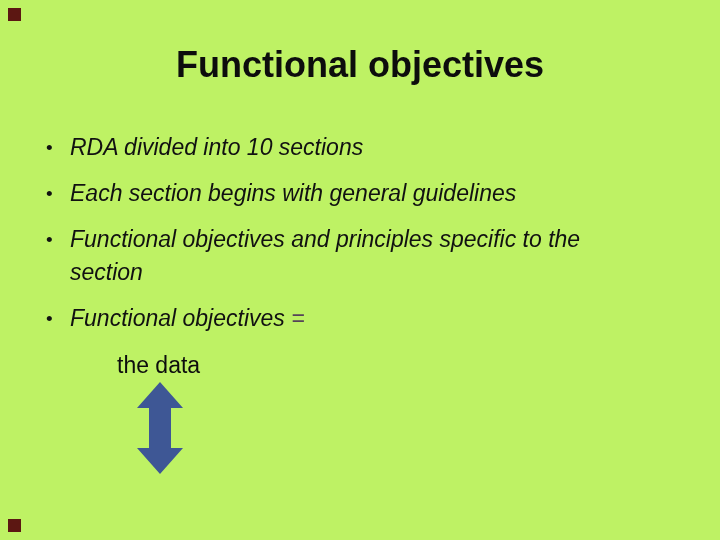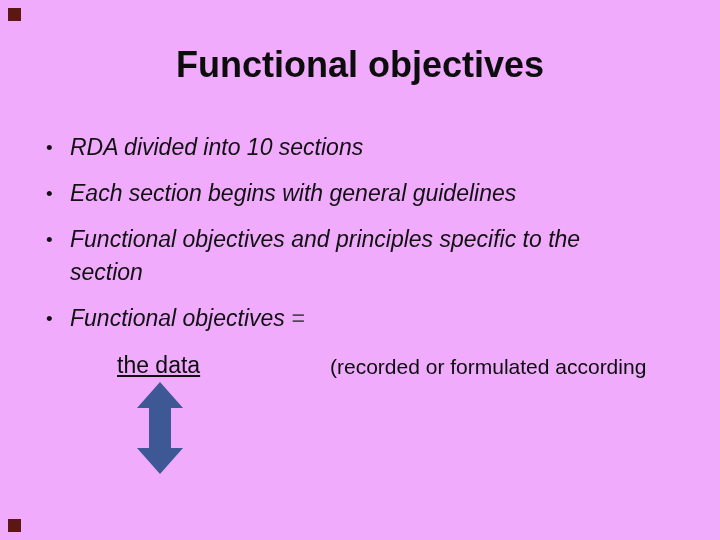--- a/index.html
+++ b/index.html
@@ -7,21 +7,21 @@
   body {
     font-family: "Liberation Sans", sans-serif;
     background: #ffffff;
     color: #111111;
     overflow: hidden;
   }
   .slide {
     position: relative;
     width: 720px;
     height: 540px;
-    background: #f0abfc;
+    background: #bef264;
   }
   .corner-marker {
     position: absolute;
     left: 8px;
     width: 13px;
     height: 13px;
     background: #5c1712;
   }
   .corner-marker.top { top: 8px; }
   .corner-marker.bottom { top: 519px; }
@@ -64,21 +64,20 @@
   .equals {
     color: #554458;
     font-weight: normal;
   }
   .diagram-label {
     position: absolute;
     font-size: 23px;
     line-height: 26px;
     color: #0d0d0d;
     white-space: nowrap;
-    text-decoration: underline;
   }
   .label-top { top: 352px; left: 117px; }
   .label-bottom { top: 474px; left: 117px; }
   .double-arrow {
     position: absolute;
     top: 382px;
     left: 137px;
     width: 46px;
     height: 92px;
   }
@@ -127,16 +126,15 @@
   </div>
 
   <div class="diagram-label label-top">the data</div>
 
   <svg class="double-arrow" viewBox="0 0 46 92" xmlns="http://www.w3.org/2000/svg" aria-hidden="true">
     <polygon points="23,0 46,26 34,26 34,66 46,66 23,92 0,66 12,66 12,26 0,26" fill="#3e5795"></polygon>
   </svg>
 
 
   <div class="note">
-    <div>(recorded or formulated according</div>
   </div>
 
 </div>
 
 </body></html>

